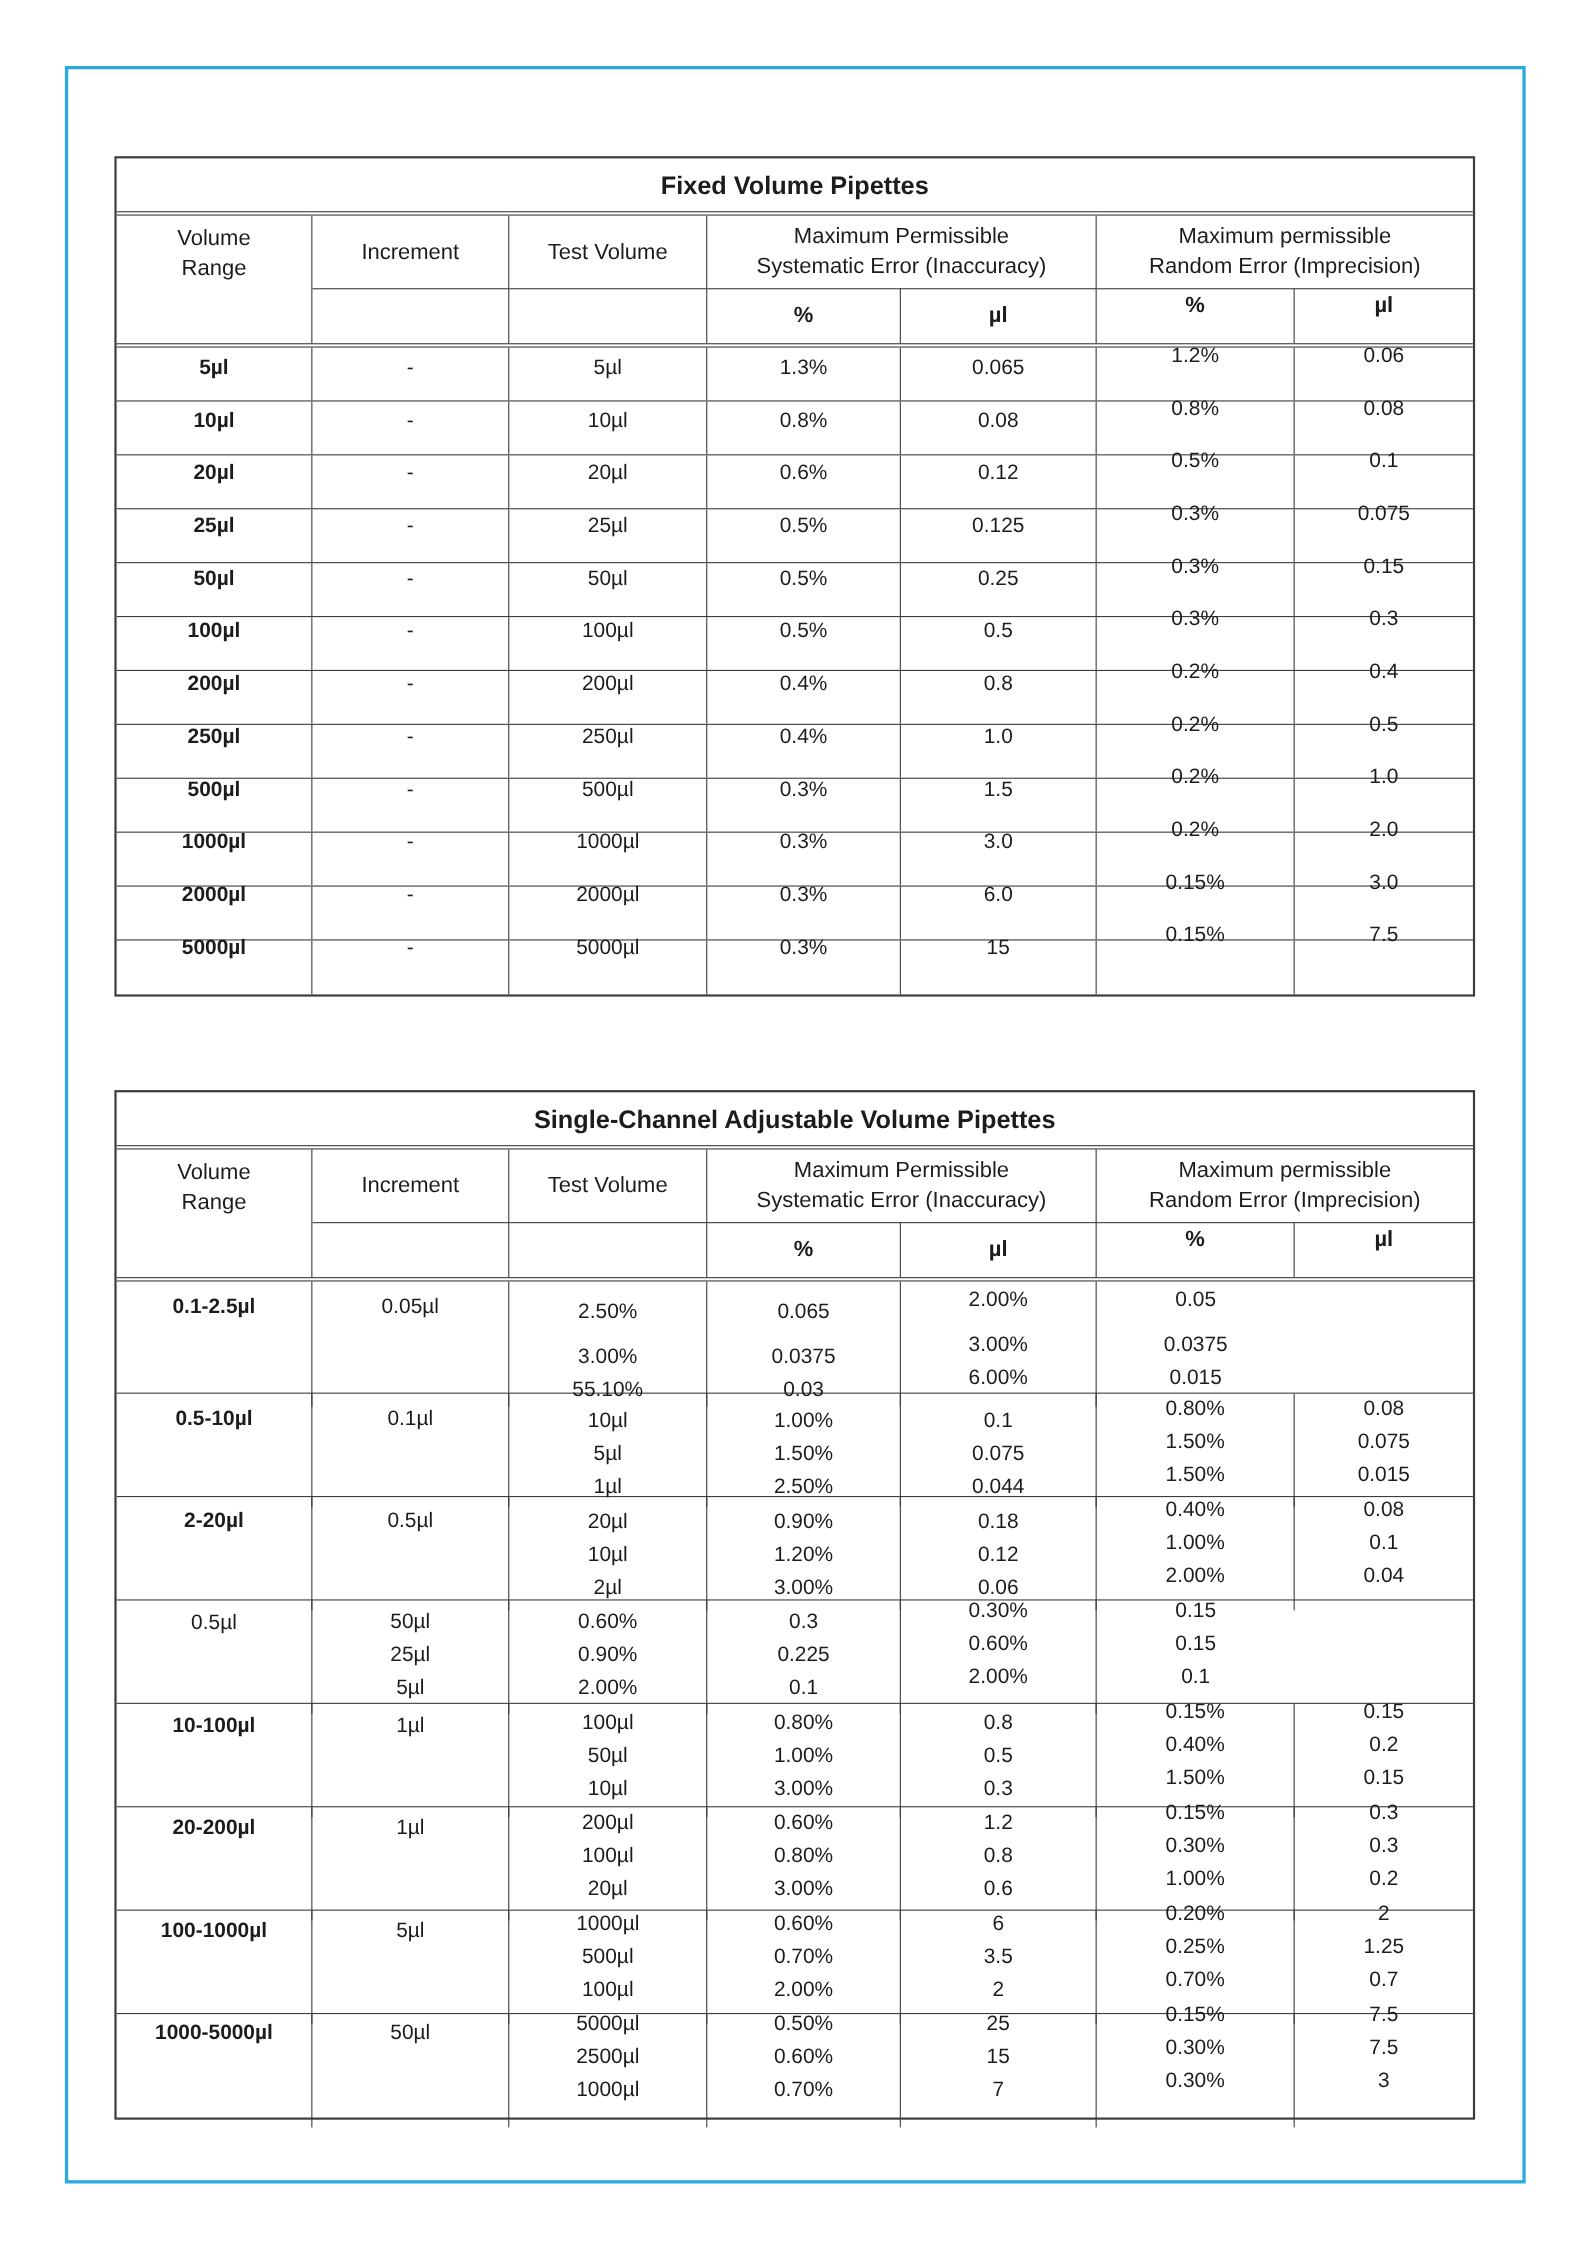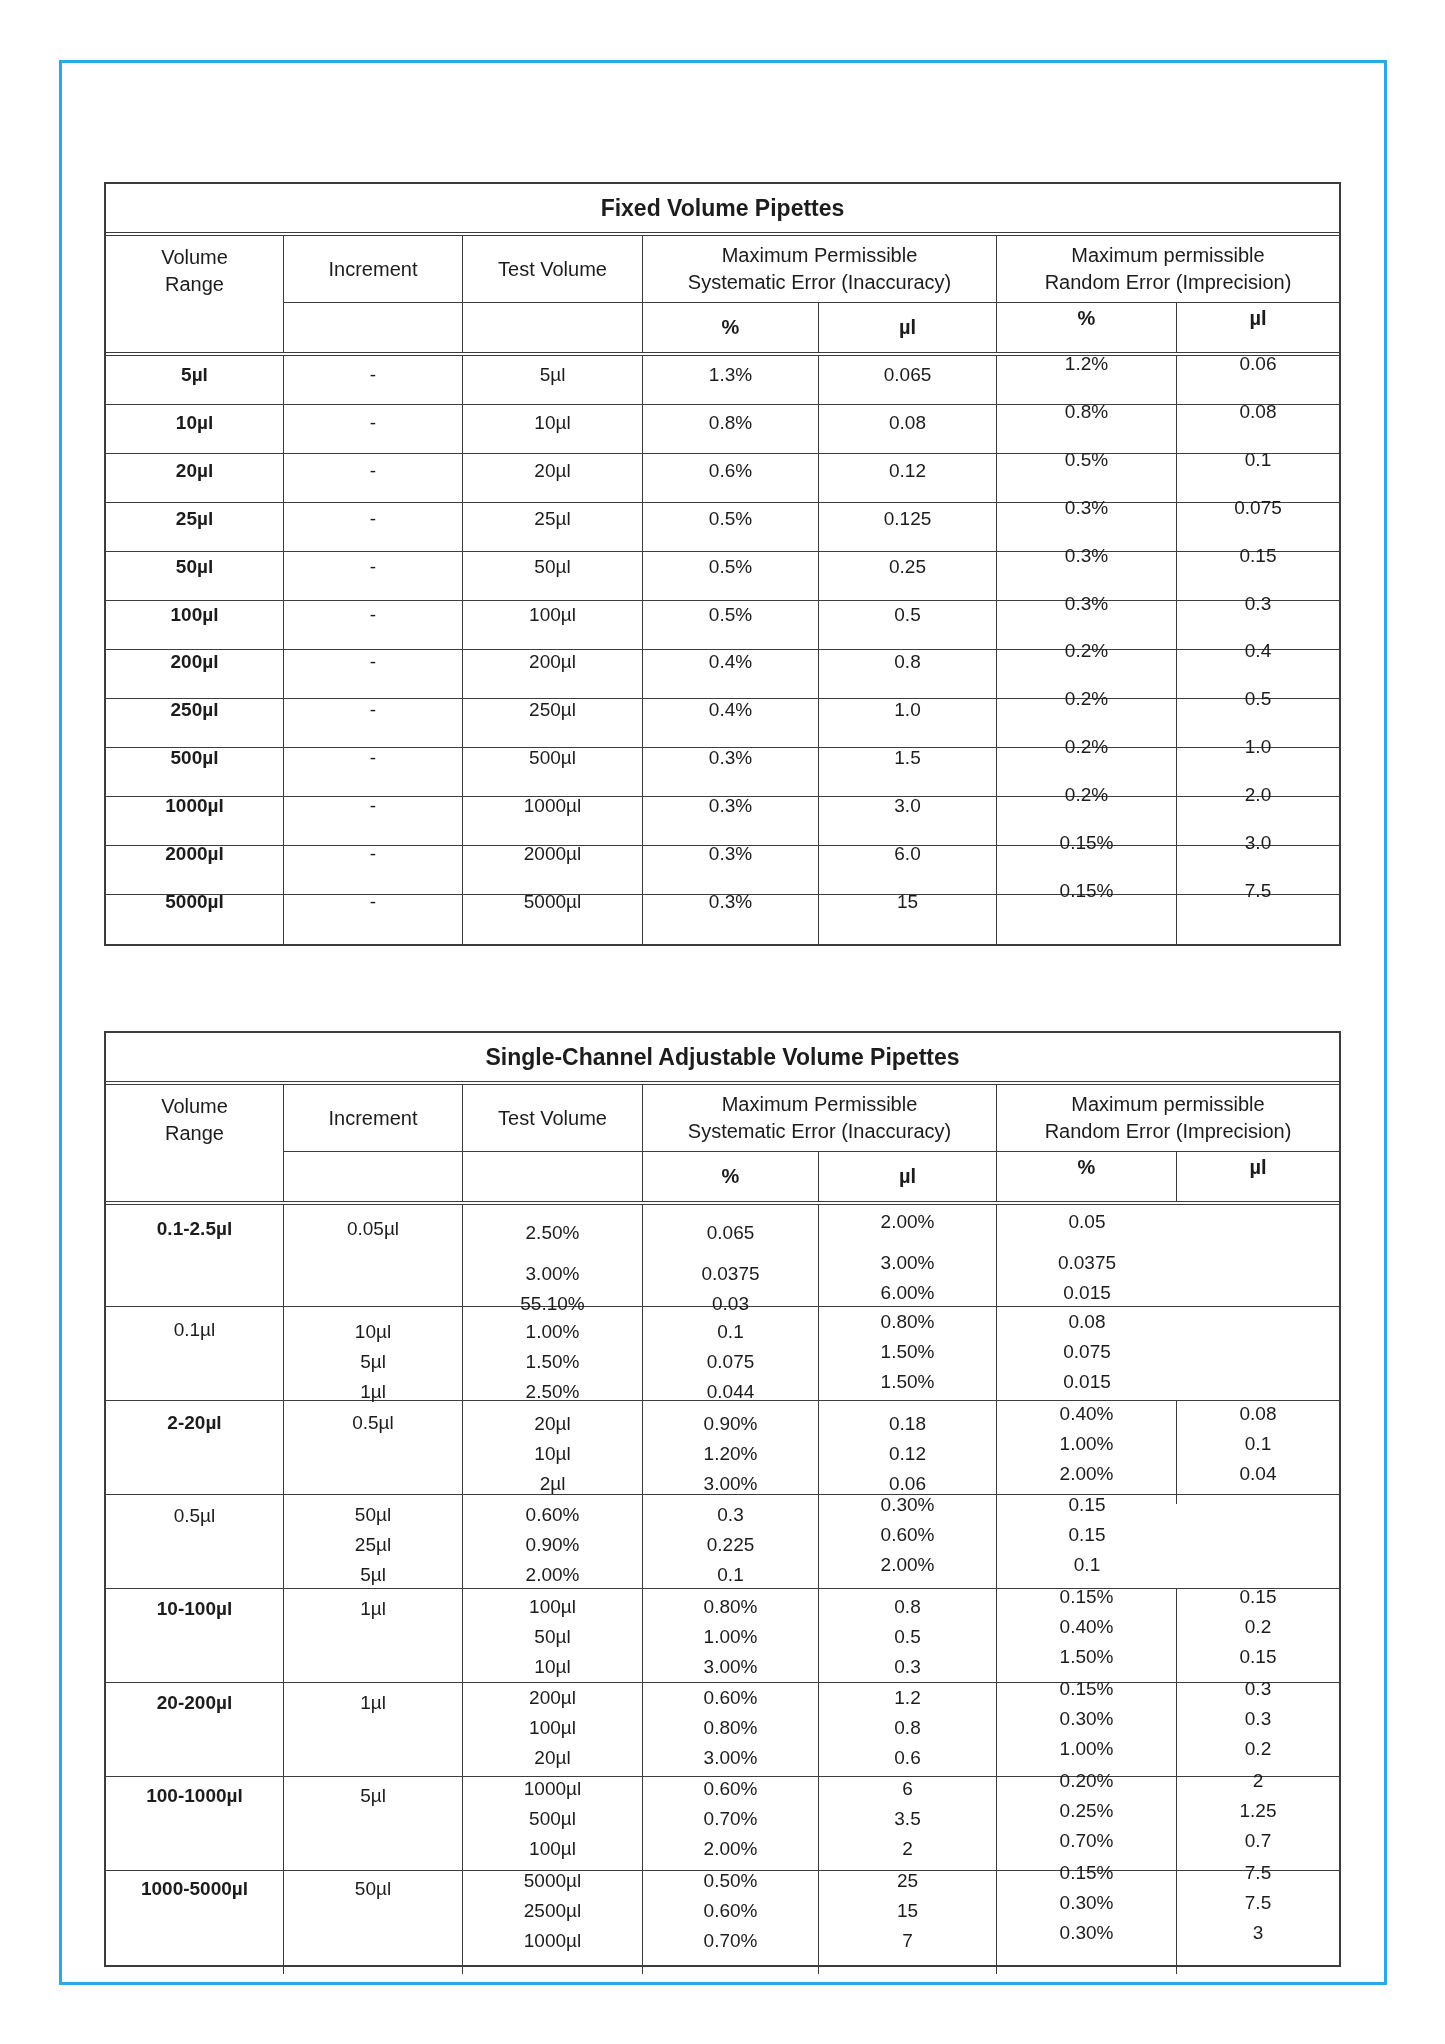--- a/index.html
+++ b/index.html
@@ -1,21 +1,21 @@
 <!DOCTYPE html>
 <html><head>
 <meta charset="utf-8">
 <style>
   html,body{margin:0;padding:0;background:#ffffff;}
   .page{position:relative;width:1445px;height:2044px;background:#ffffff;
         font-family:"Liberation Sans",sans-serif;color:#1c1c1c;overflow:hidden;}
   .frame{position:absolute;left:59px;top:60px;width:1328px;height:1925px;
          border:3px solid #29abe2;box-sizing:border-box;}
   .ptable{position:absolute;left:42px;width:1233px;border:2px solid #3c3c3c;
-          background:#fff;box-sizing:content-box;margin-top:40px;}
+          background:#fff;box-sizing:content-box;}
   .t1{top:79px;}
   .t2{top:928px;}
   .title{height:48px;line-height:48px;text-align:center;font-weight:bold;
          font-size:23px;border-bottom:4px double #3c3c3c;}
   .head{display:grid;grid-template-columns:178px 179px 180px 176px 178px 180px 162px;
         grid-template-rows:66px 50px;border-bottom:4px double #3c3c3c;font-size:20px;}
   .hc{display:flex;flex-direction:column;align-items:center;justify-content:center;
       border-right:1.5px solid #3c3c3c;text-align:center;line-height:27px;box-sizing:border-box;}
   .hc.lastc{border-right:none;}
   .hc.vr{grid-row:1/3;justify-content:flex-start;padding-top:8px;}
@@ -445,20 +445,23 @@
     <div class="cell ml rnd lastc">
       <span class="inner">
         <div class="line">0.05</div>
         <div class="line">0.0375</div>
         <div class="line">0.015</div>
       </span>
     </div>
   </div>
 
   <div class="row" style="--i: 1;">
+    <div class="cell range">
+              <span class="inner">0.5-10µl</span>
+            </div>
     <div class="cell">
               <span class="inner">0.1µl</span>
             </div>
     <div class="cell ml">
       <span class="inner">
         <div class="line">10µl</div>
         <div class="line">5µl</div>
         <div class="line">1µl</div>
       </span>
     </div>

